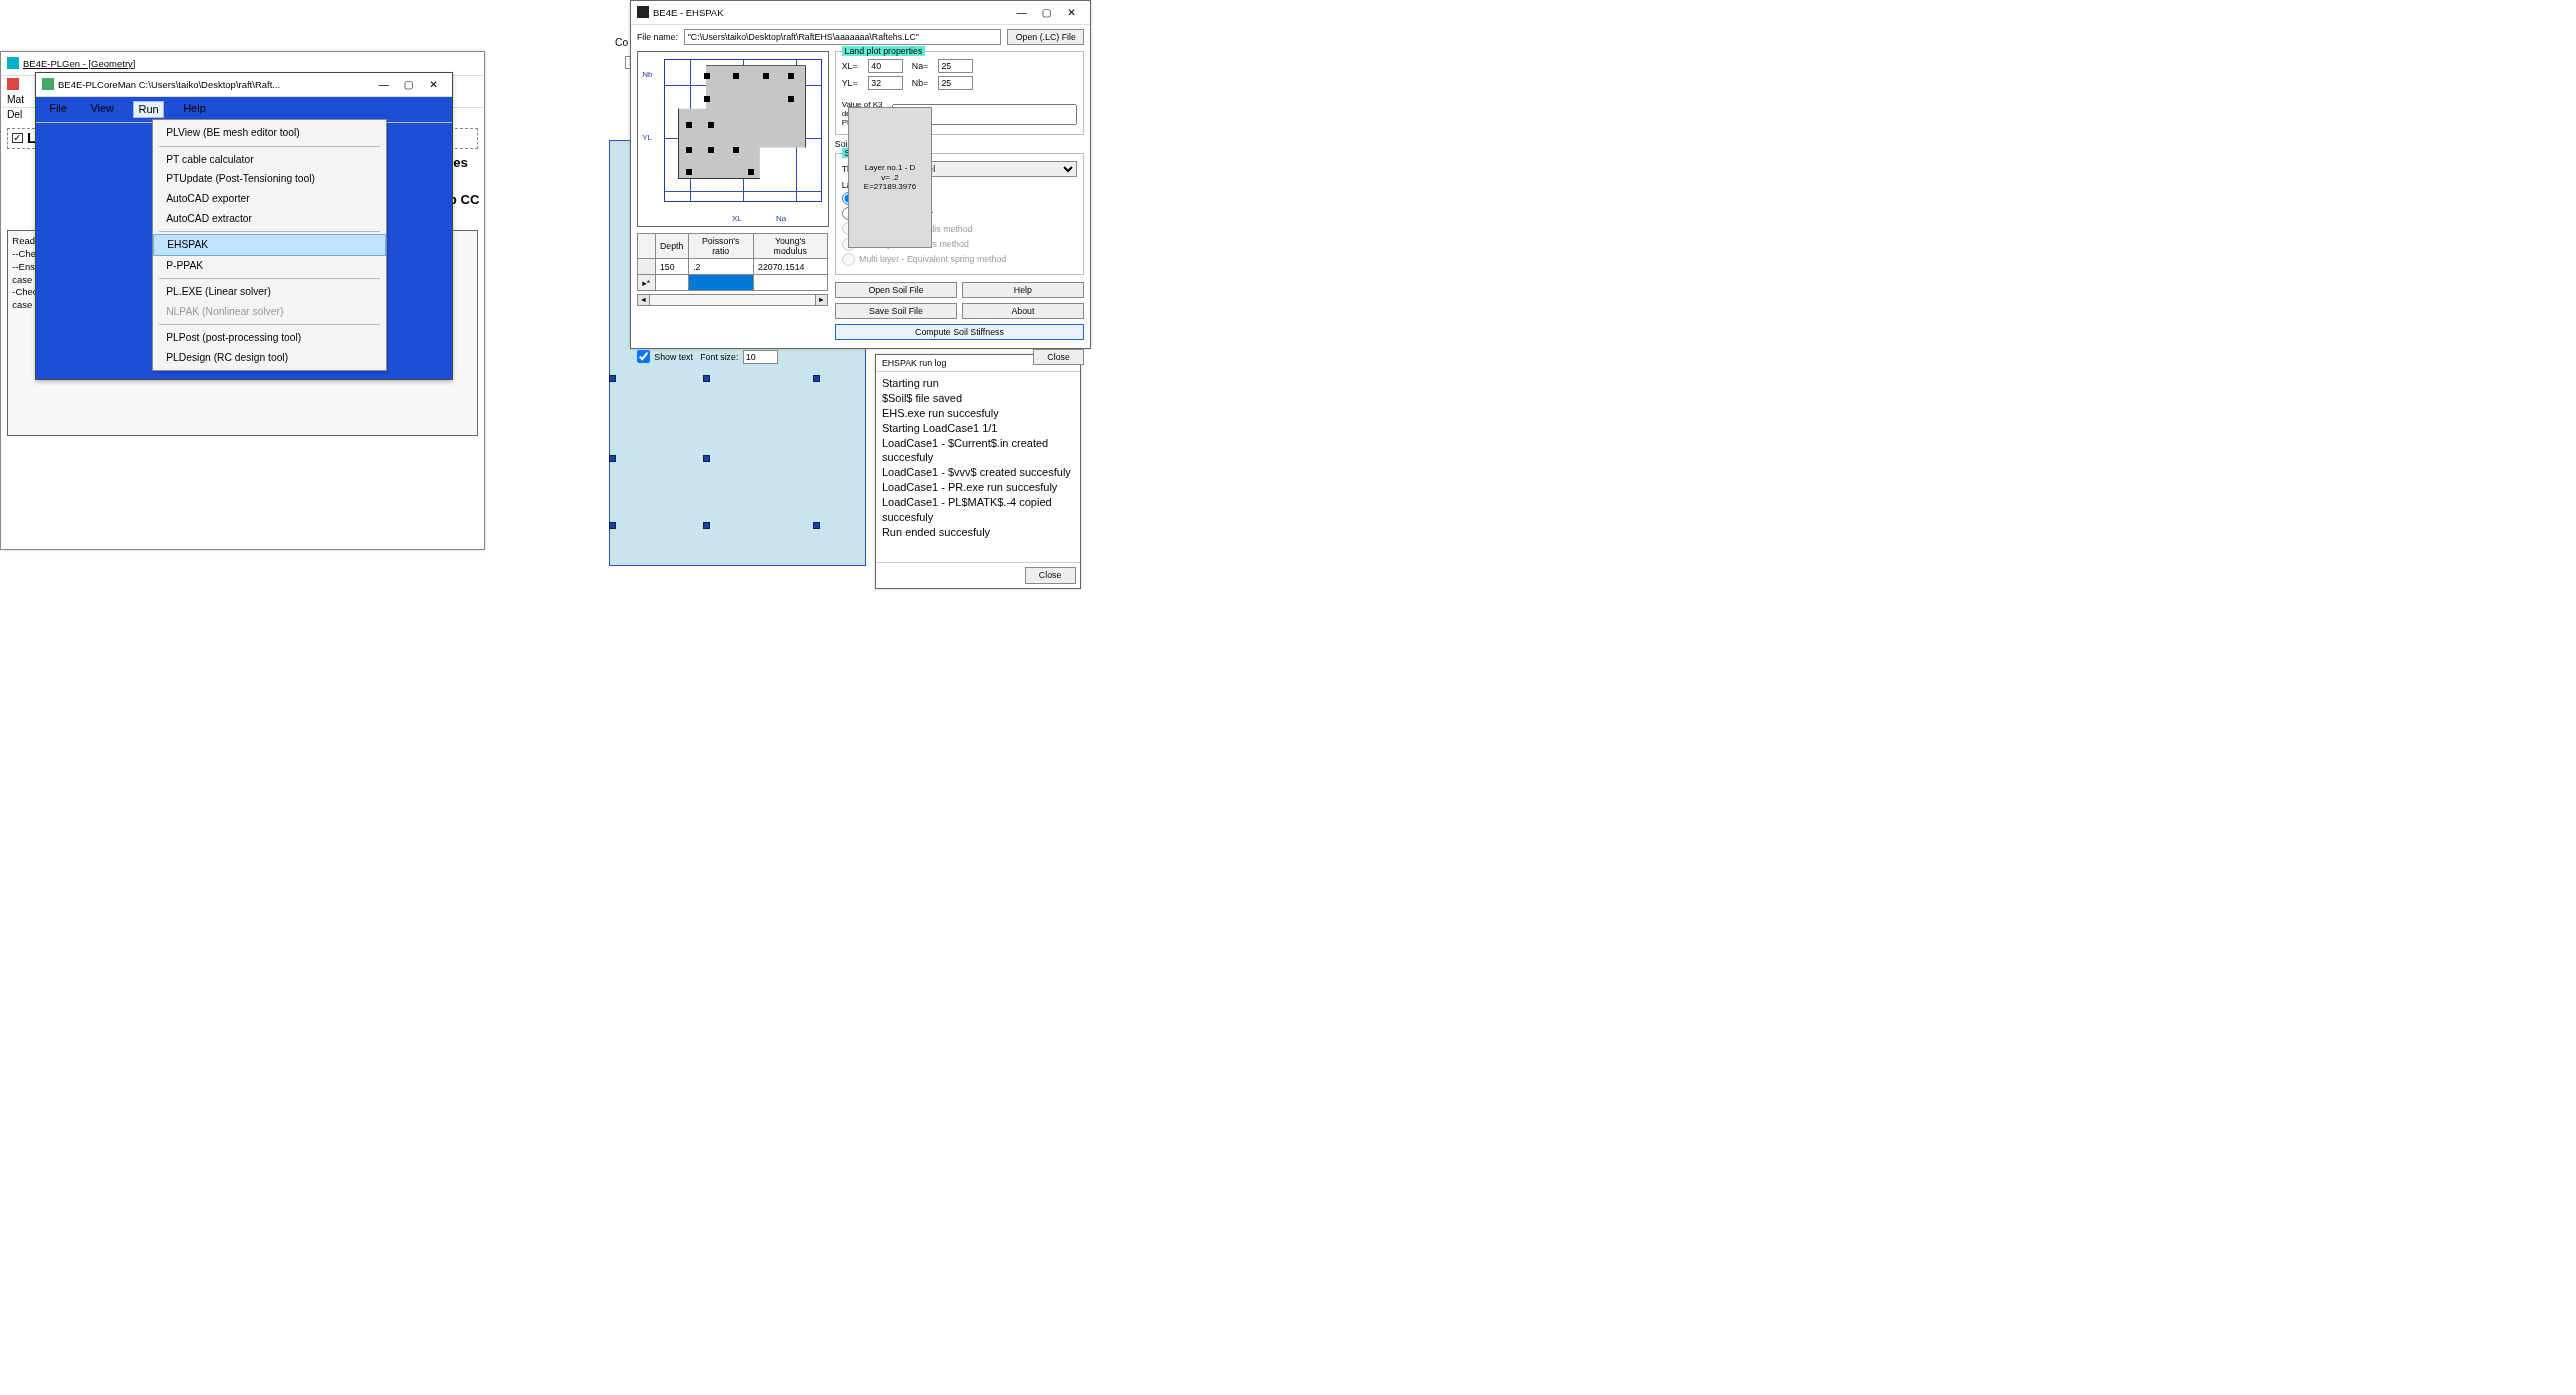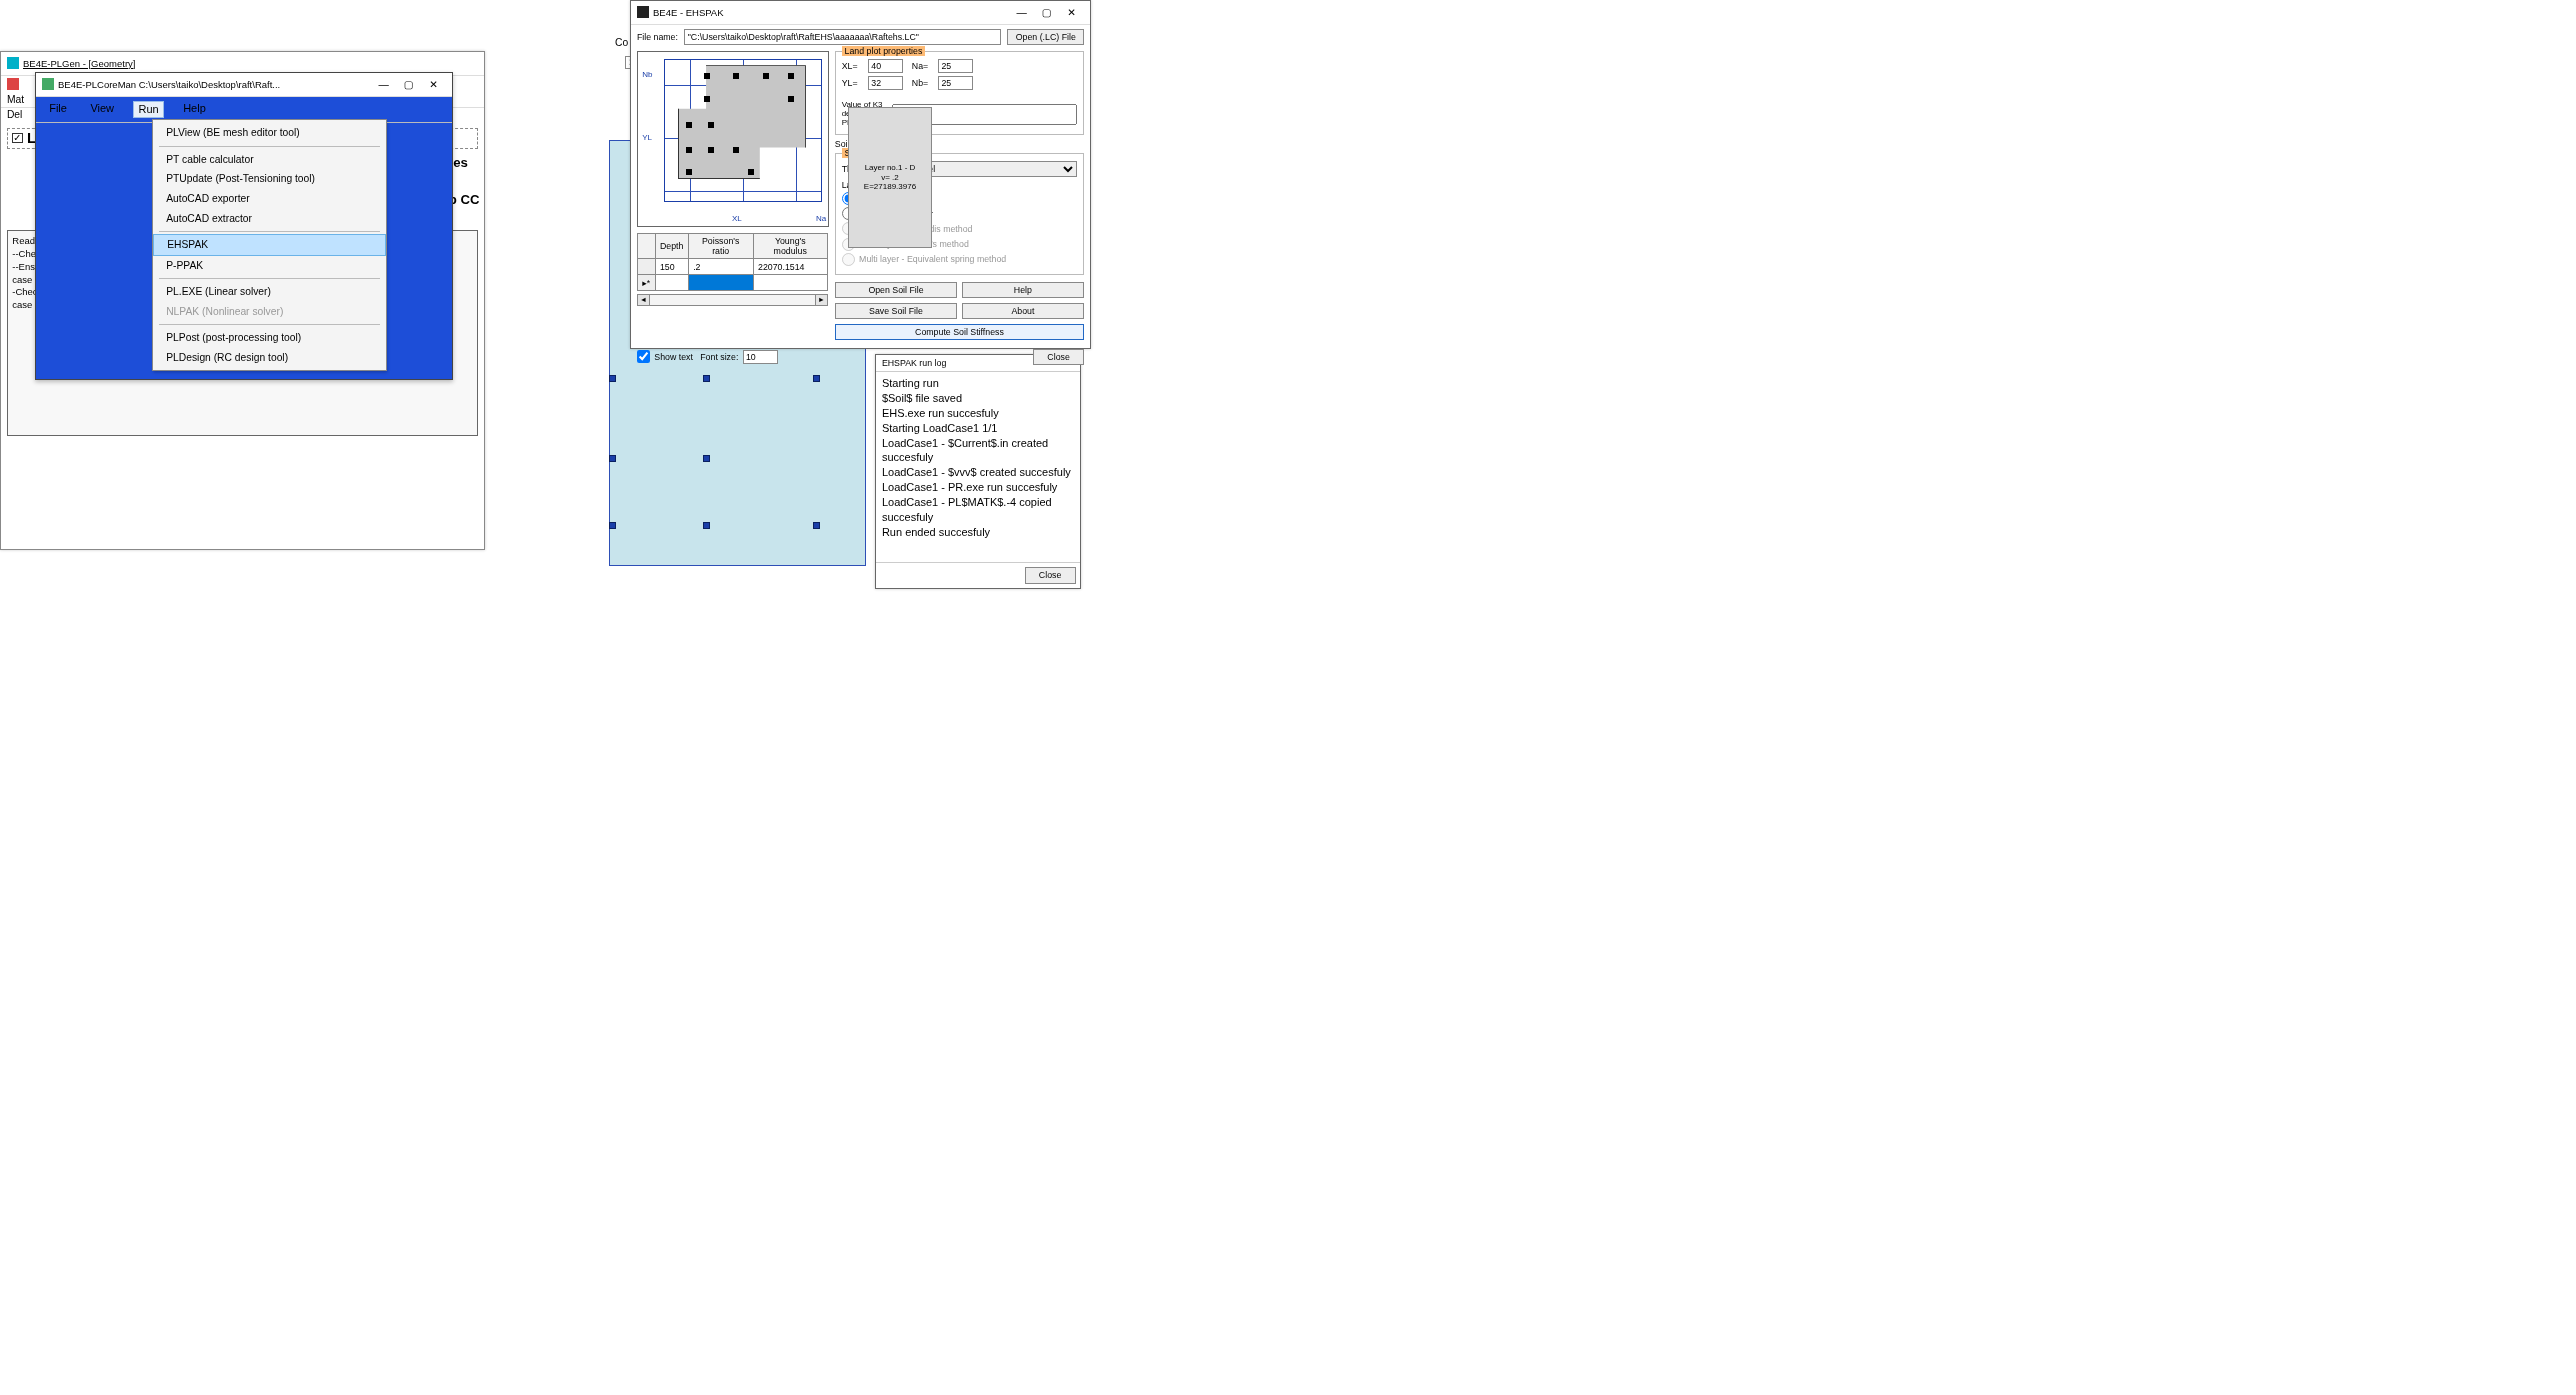--- a/index.html
+++ b/index.html
@@ -175,21 +175,21 @@
   .preview-pane .col-dot { position:absolute; width:5.9px; height:5.9px; background:#000; }
 
   .right-stack { flex:1; display:flex; flex-direction:column; gap:4.4px; }
   .group-box {
     border: 0.7px solid #bbb;
     padding: 4.4px 5.9px 5.9px 5.9px;
     position: relative;
   }
   .group-box .gtitle {
     position:absolute; top:-6.6px; left:5.9px;
-    background:#fdba74; padding:0 2.9px; font-size:8.8px;
+    background:#5eead4; padding:0 2.9px; font-size:8.8px;
   }
   .form-row { display:flex; align-items:center; gap:4.4px; margin:2.2px 0; font-size:8.8px; }
   .form-row input[type=text] {
     width: 35px; height:14.7px; border:0.7px solid #888; padding:0 2.2px; font-size:8.8px;
   }
   .form-row .cell-label { min-width:22px; }
   select { height:16px; border:0.7px solid #888; font-size:8.8px; }
   .radio { display:flex; align-items:center; gap:4.4px; margin:2.2px 0; font-size:8.8px; }
   .radio input { margin:0; }
   .radio.disabled { color:#999; }
@@ -384,21 +384,21 @@
           <div class="col-dot" style="left:48px; top:70px;"></div>
           <div class="col-dot" style="left:70px; top:70px;"></div>
           <div class="col-dot" style="left:48px; top:95px;"></div>
           <div class="col-dot" style="left:70px; top:95px;"></div>
           <div class="col-dot" style="left:95px; top:95px;"></div>
           <div class="col-dot" style="left:48px; top:117px;"></div>
           <div class="col-dot" style="left:110px; top:117px;"></div>
           <span class="ax-label" style="left:4.4px; top:17.6px;">Nb</span>
           <span class="ax-label" style="left:4.4px; top:81px;">YL</span>
           <span class="ax-label" style="left:94px; top:162px;">XL</span>
-          <span class="ax-label" style="left:138px; top:162px;margin-left:40px;">Na</span>
+          <span class="ax-label" style="left:138px; top:162px;">Na</span>
         </div>
 
         <table class="soil-table">
           <tbody>
               <tr>
             <th class="first"></th>
             <th>Depth</th>
             <th>Poisson's ratio</th>
             <th>Young's modulus</th>
           </tr>

